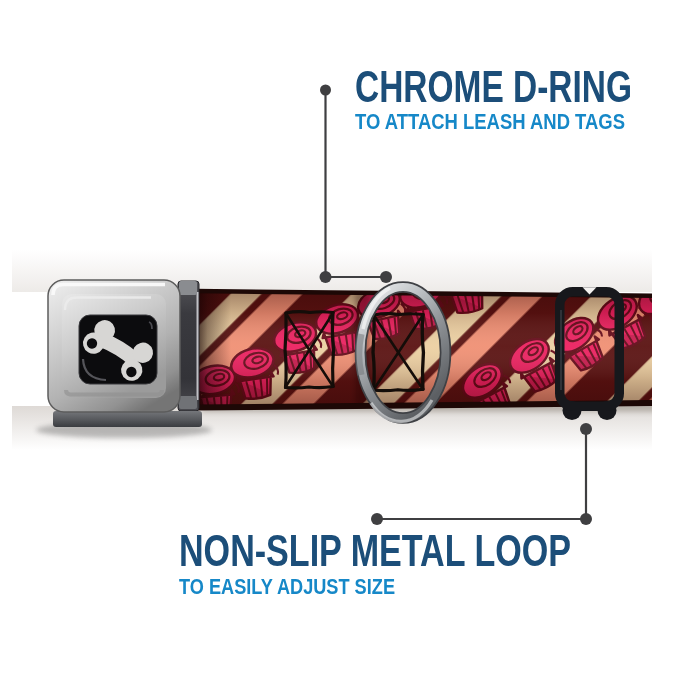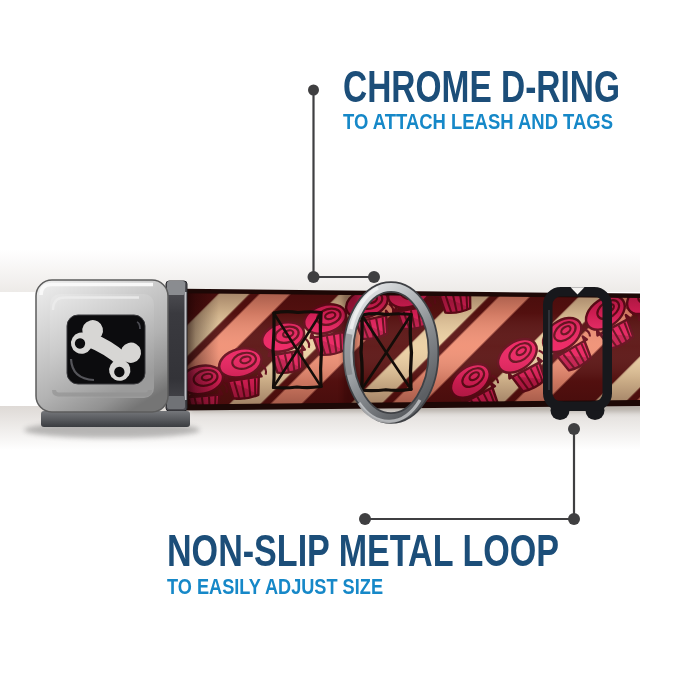--- a/index.html
+++ b/index.html
@@ -1,16 +1,16 @@
 <!DOCTYPE html>
 <html><head>
 <meta charset="utf-8">
 <style>
 html,body{margin:0;padding:0;background:#fff;}
-#stage{position:relative;width:640px;height:700px;overflow:hidden;font-family:"Liberation Sans",sans-serif;}
+#stage{position:relative;width:640px;height:700px;overflow:hidden;font-family:"Liberation Sans",sans-serif;margin-left:12px;}
 </style>
 </head>
 <body>
 <div id="stage">
 <svg width="700" height="700" viewBox="0 0 700 700" xmlns="http://www.w3.org/2000/svg">
 <defs>
   <linearGradient id="buckleGrad" x1="0.1" y1="0" x2="0.7" y2="1">
     <stop offset="0" stop-color="#ececec"></stop>
     <stop offset="0.3" stop-color="#d2d2d2"></stop>
     <stop offset="0.65" stop-color="#b2b2b2"></stop>

